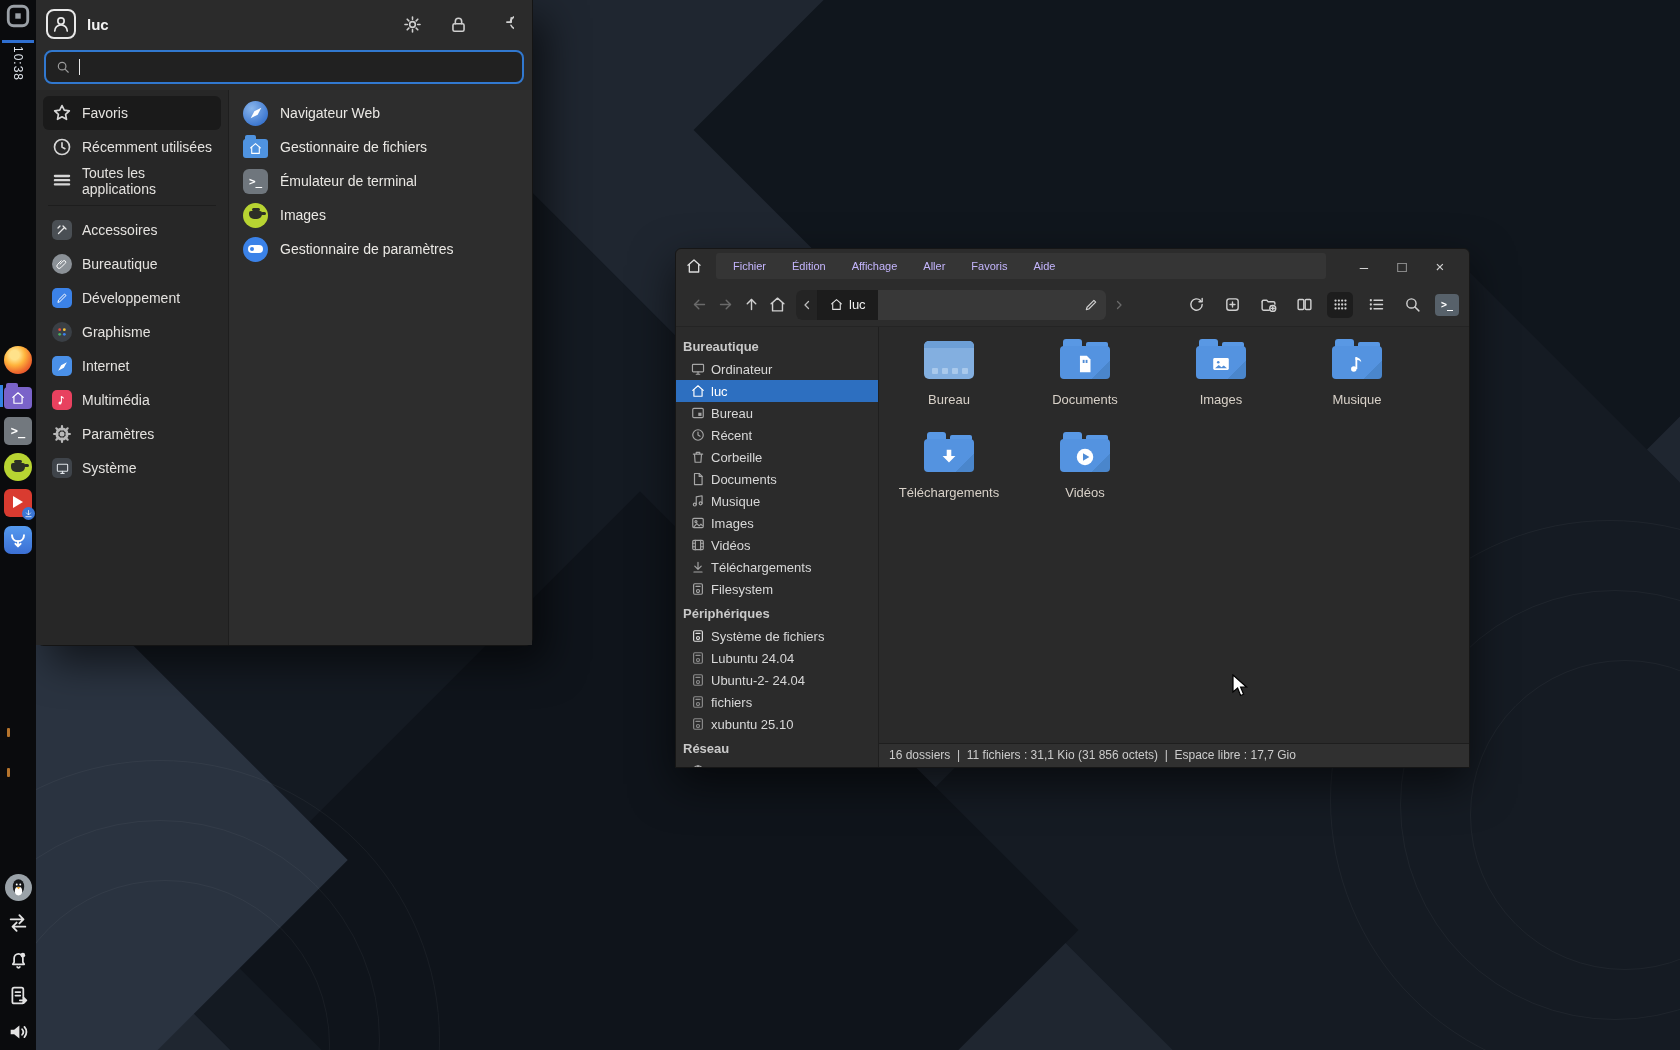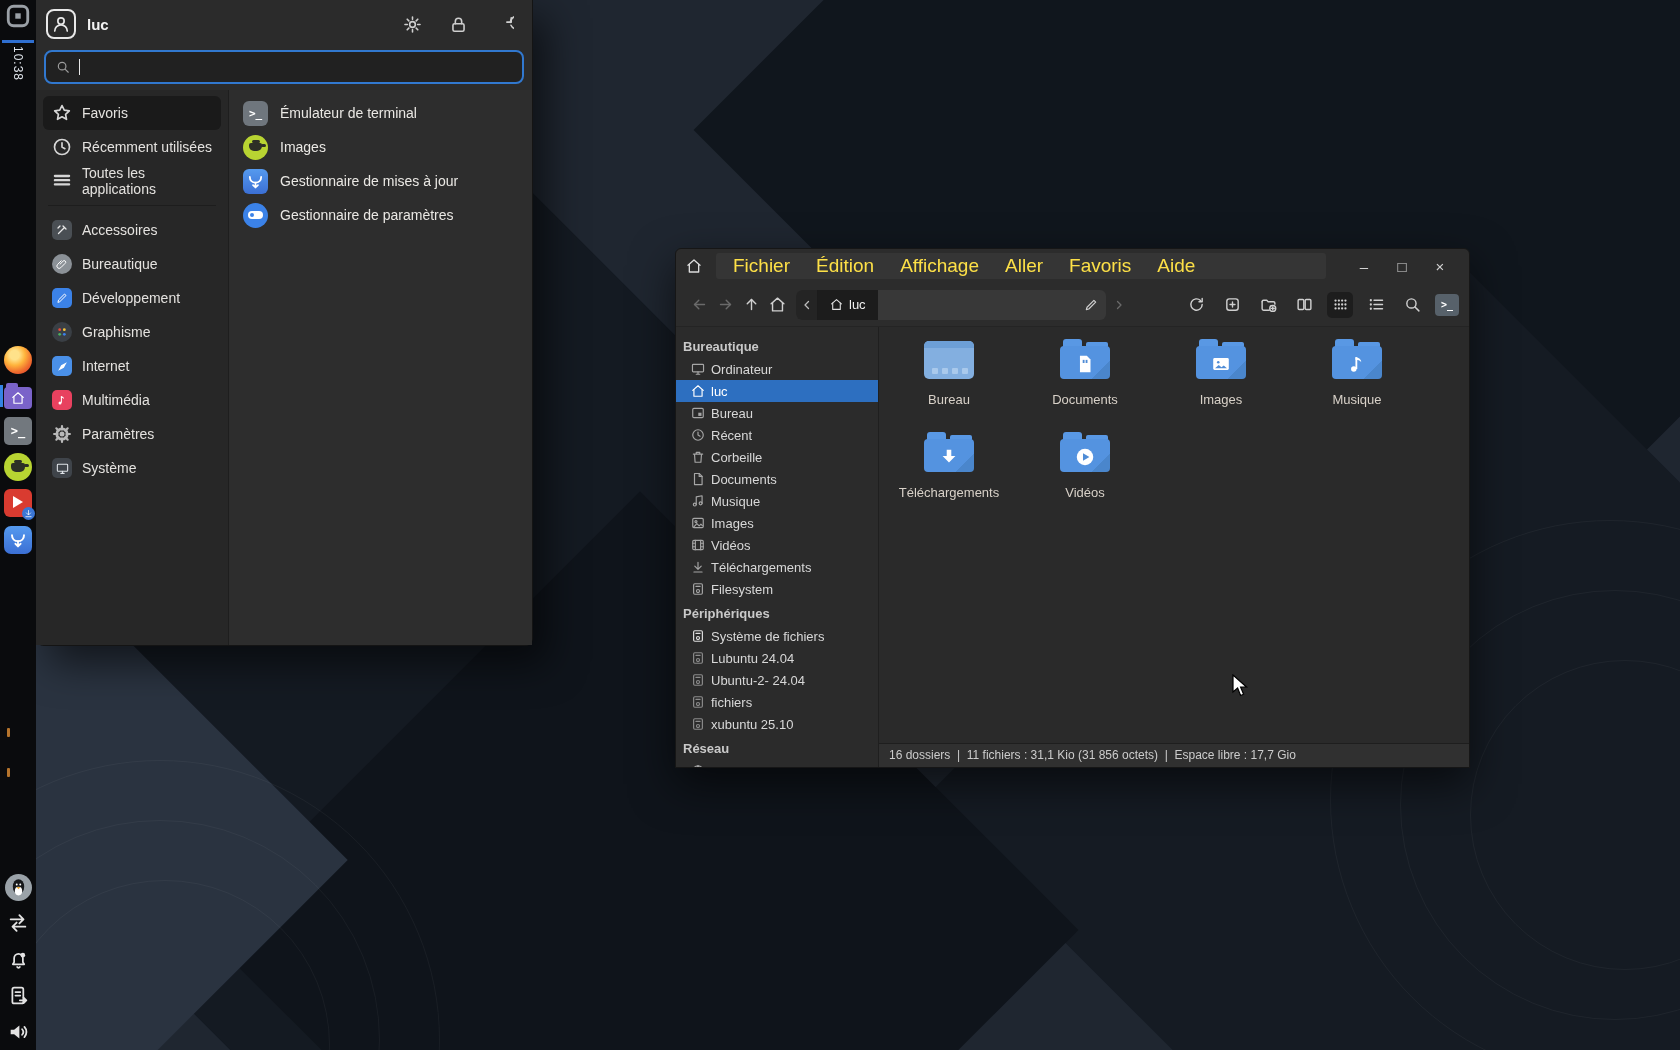--- a/index.html
+++ b/index.html
@@ -73,21 +73,21 @@
   .toggle-pill { width:15px; height:8px; background:#fff; border-radius:4px; position:relative; }
   .toggle-pill::before { content:''; position:absolute; left:2px; top:2px; width:4px; height:4px; border-radius:50%; background:#3b82e8; }
 
   
   #fm { position:absolute; left:675px; top:248px; width:795px; height:520px; background:#2c2c2c; z-index:30;
         border:1px solid #161616; border-radius:6px 6px 0 0; box-shadow:0 16px 44px rgba(0,0,0,.6);
         display:flex; flex-direction:column; }
   #fm-top { height:34px; display:flex; align-items:center; padding:0 10px; }
   #fm-top .home-ic { width:16px; height:16px; color:#dcdcdc; flex:none; }
   #menubar { height:26px; background:#353535; border-radius:3px; margin:0 14px; display:flex; align-items:center; padding:0 4px; width:610px; }
-  .menu-label { padding:0 13px; font-size:19px; color:#fde047; line-height:26px; }
+  .menu-label { padding:0 13px; font-size:11px; color:#c4b5fd; line-height:26px; }
   #winbtns { margin-left:auto; display:flex; }
   .winbtn { width:38px; text-align:center; color:#d2d2d2; font-size:15px; }
   #toolbar { height:44px; display:flex; align-items:center; padding:0 10px; border-bottom:1px solid #242424; }
   .tbtn { width:26px; height:26px; display:flex; align-items:center; justify-content:center; color:#d0d0d0; flex:none; }
   .tbtn .ic { width:17px; height:17px; }
   .tbtn.dim { color:#6a6a6a; }
   .tbtn.active { background:#1d1d1d; border-radius:5px; }
   #crumb { width:310px; height:30px; border-radius:6px; overflow:hidden; display:flex; margin-left:6px; flex:none; background:#383838; }
   #crumb .chev { width:22px; background:#242424; color:#bdbdbd; display:flex; align-items:center; justify-content:center; border-right:1px solid #1b1b1b; }
   #crumb .chev .ic { width:12px; height:12px; }
@@ -405,37 +405,53 @@
                 <rect x="2.5" y="4" width="19" height="13" rx="1.5"></rect>
                 <path d="M9 21h6M12 17v3.5"></path>
               </svg>
             </span>
           </span>
         <span>Système</span>
       </div>
     </div>
     <div id="wh-apps">
       <div class="app">
+        <span class="ai circle nav-web">
+            <span class="ic needle">
+              <svg viewBox="0 0 24 24" fill="none" stroke="currentColor" stroke-width="2" stroke-linecap="round" stroke-linejoin="round">
+                <g fill="currentColor" stroke="none">
+                  <path d="M20 4L9.5 9.5 4 20l10.5-5.5z"></path>
+                </g>
+              </svg>
+            </span>
+          </span>
+        <span>Navigateur Web</span>
+      </div>
+      <div class="app">
+        <span class="ai" style="background:none;">
+            <span class="bfolder">
+              <span class="ic">
+                <svg viewBox="0 0 24 24" fill="none" stroke="currentColor" stroke-width="2" stroke-linecap="round" stroke-linejoin="round">
+                  <path d="M3 11l9-8 9 8"></path>
+                  <path d="M5 9.5V21h14V9.5"></path>
+                </svg>
+              </span>
+            </span>
+          </span>
+        <span>Gestionnaire de fichiers</span>
+      </div>
+      <div class="app">
         <span class="ai" style="background:#6f767d;color:#fff;font-family:'DejaVu Sans Mono',monospace;font-size:11px;font-weight:bold;">&gt;_</span>
         <span>Émulateur de terminal</span>
       </div>
       <div class="app">
         <span class="ai circle geany">
             <span class="pot" style="width:13px;height:8px;"></span>
           </span>
         <span>Images</span>
-      </div>
-      <div class="app">
-        <span class="ai ic" style="background:linear-gradient(180deg,#559aef,#3b6fd4);color:#fff;padding:4px;">
-            <svg viewBox="0 0 24 24" fill="none" stroke="currentColor" stroke-width="2" stroke-linecap="round" stroke-linejoin="round">
-              <path d="M4 5.5c0 5 3.5 8 8 8s8-3 8-8" stroke-width="2.6"></path>
-              <path d="M12 20.5v-7M8.5 17l3.5 3.5L15.5 17" stroke-width="2.4"></path>
-            </svg>
-          </span>
-        <span>Gestionnaire de mises à jour</span>
       </div>
       <div class="app">
         <span class="ai circle" style="background:#3b82e8;">
             <span class="toggle-pill"></span>
           </span>
         <span>Gestionnaire de paramètres</span>
       </div>
     </div>
   </div>
 </div>

